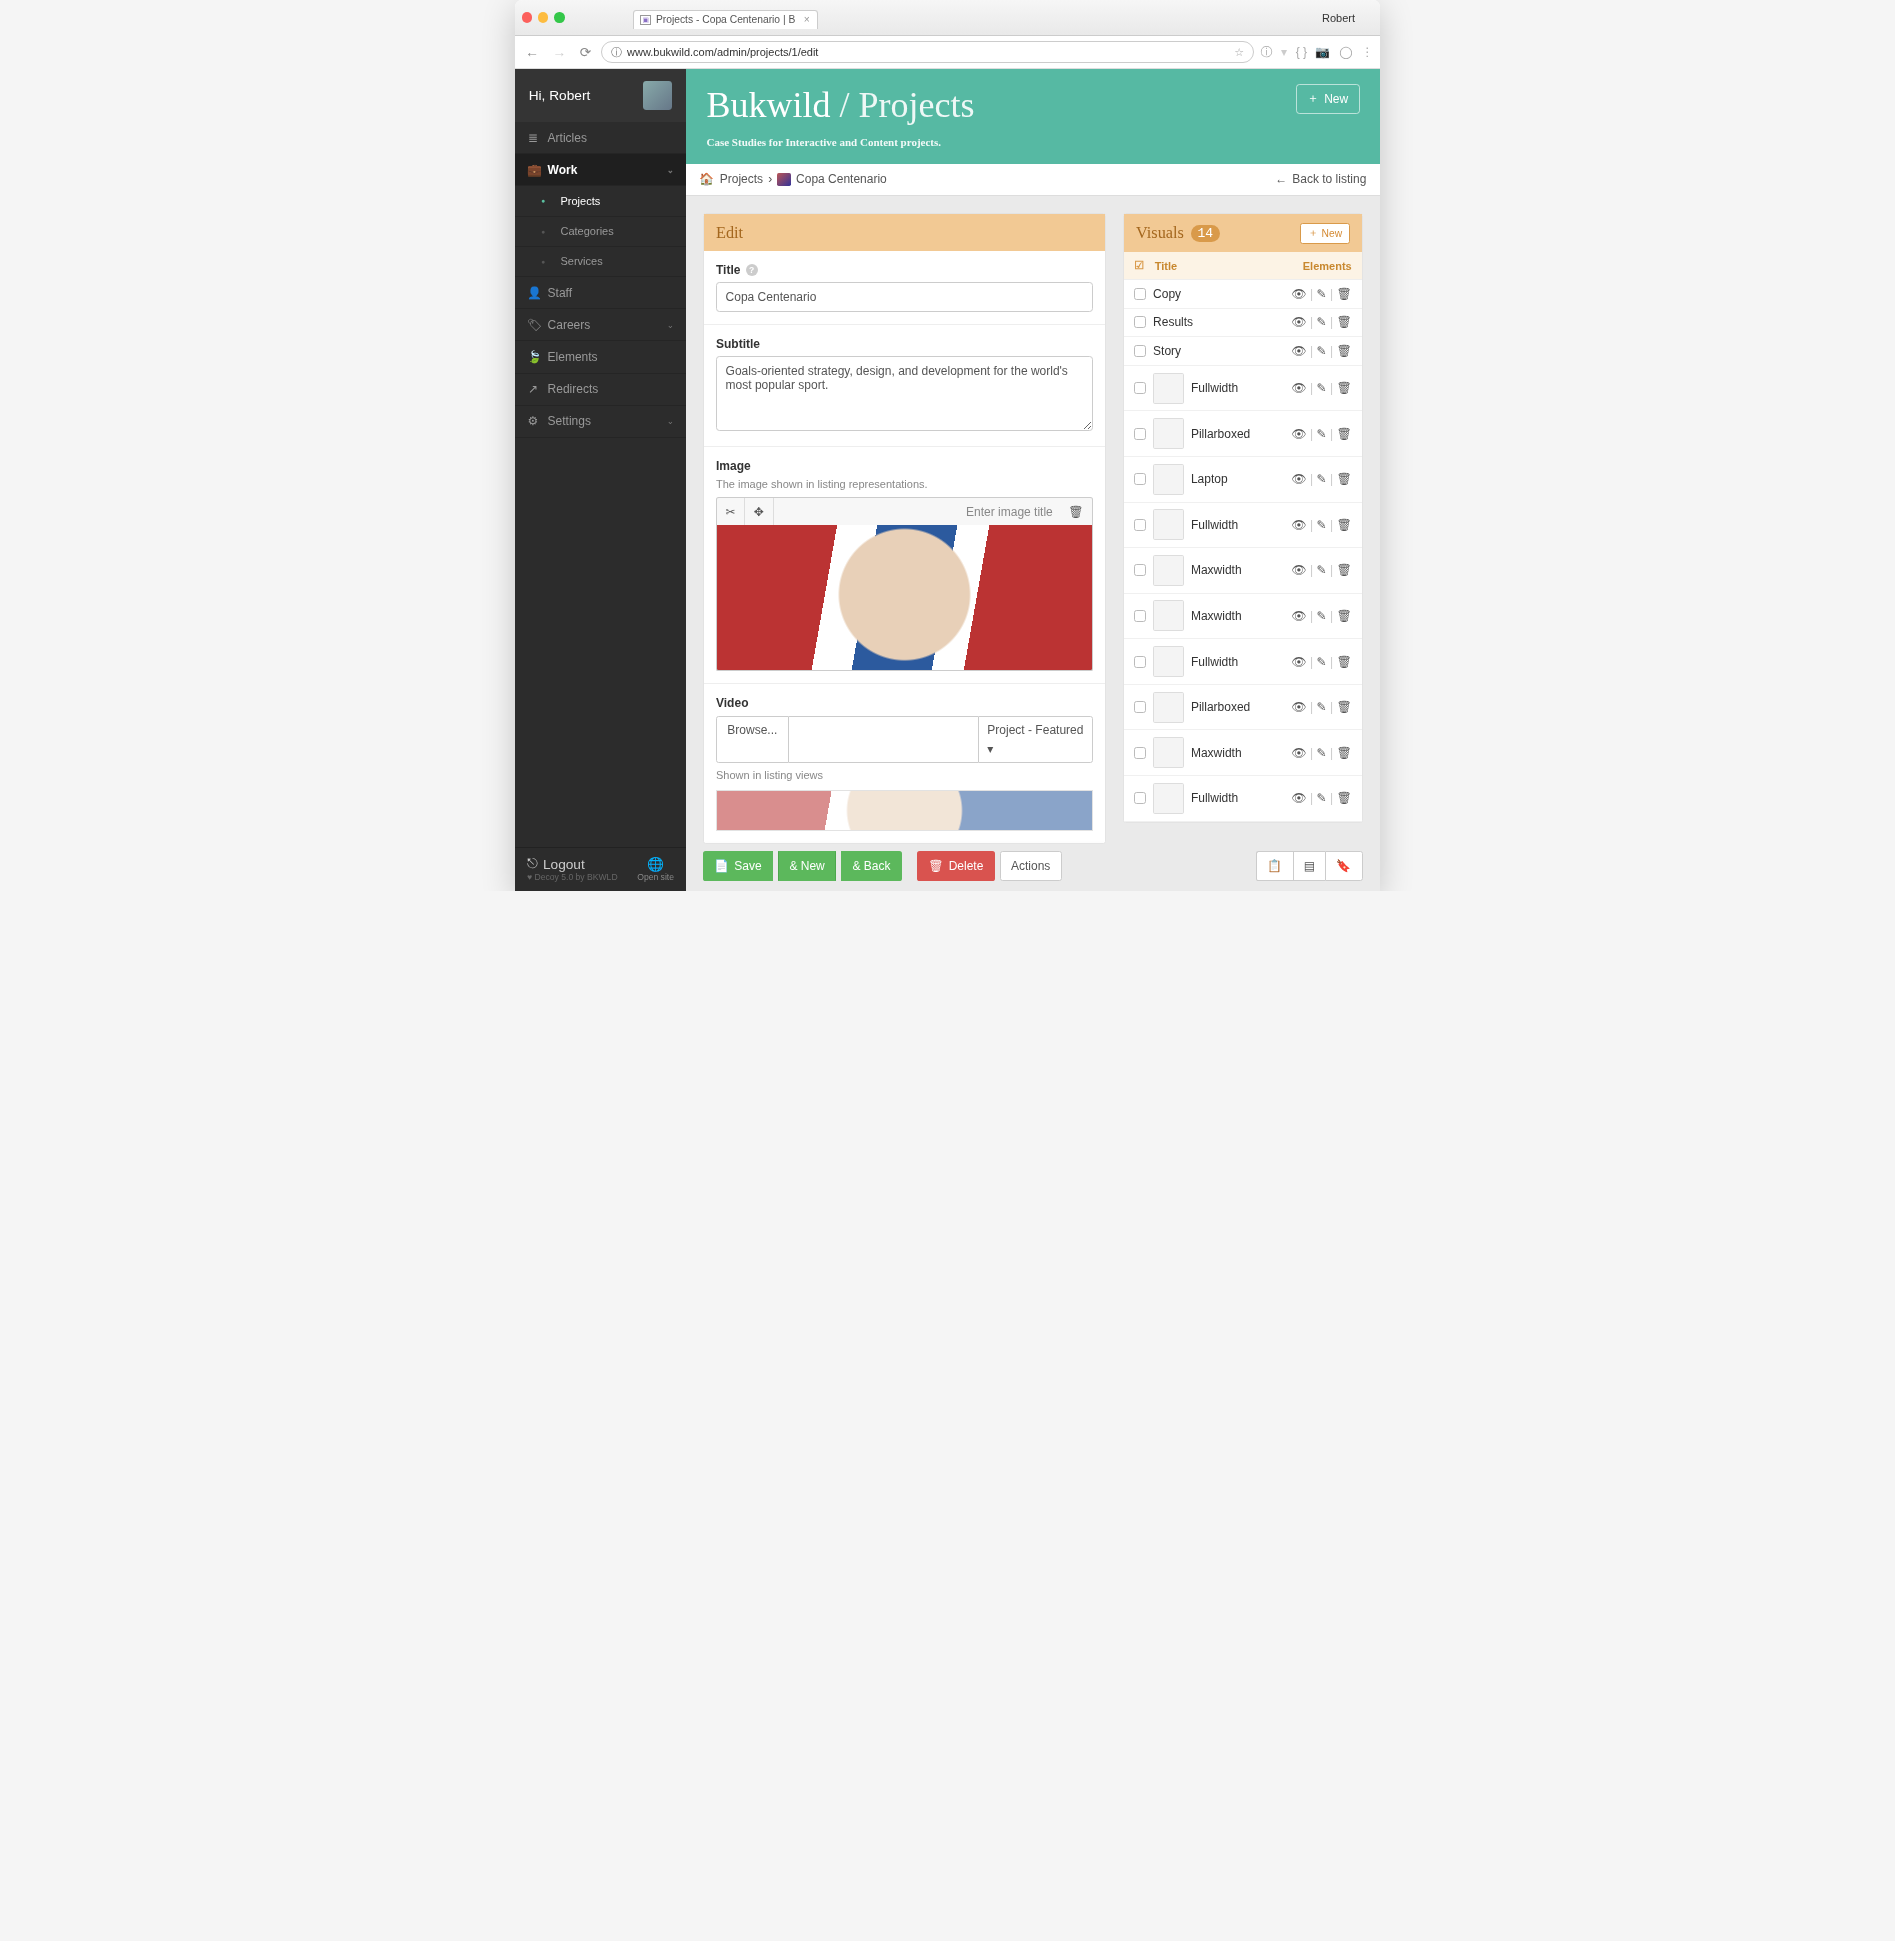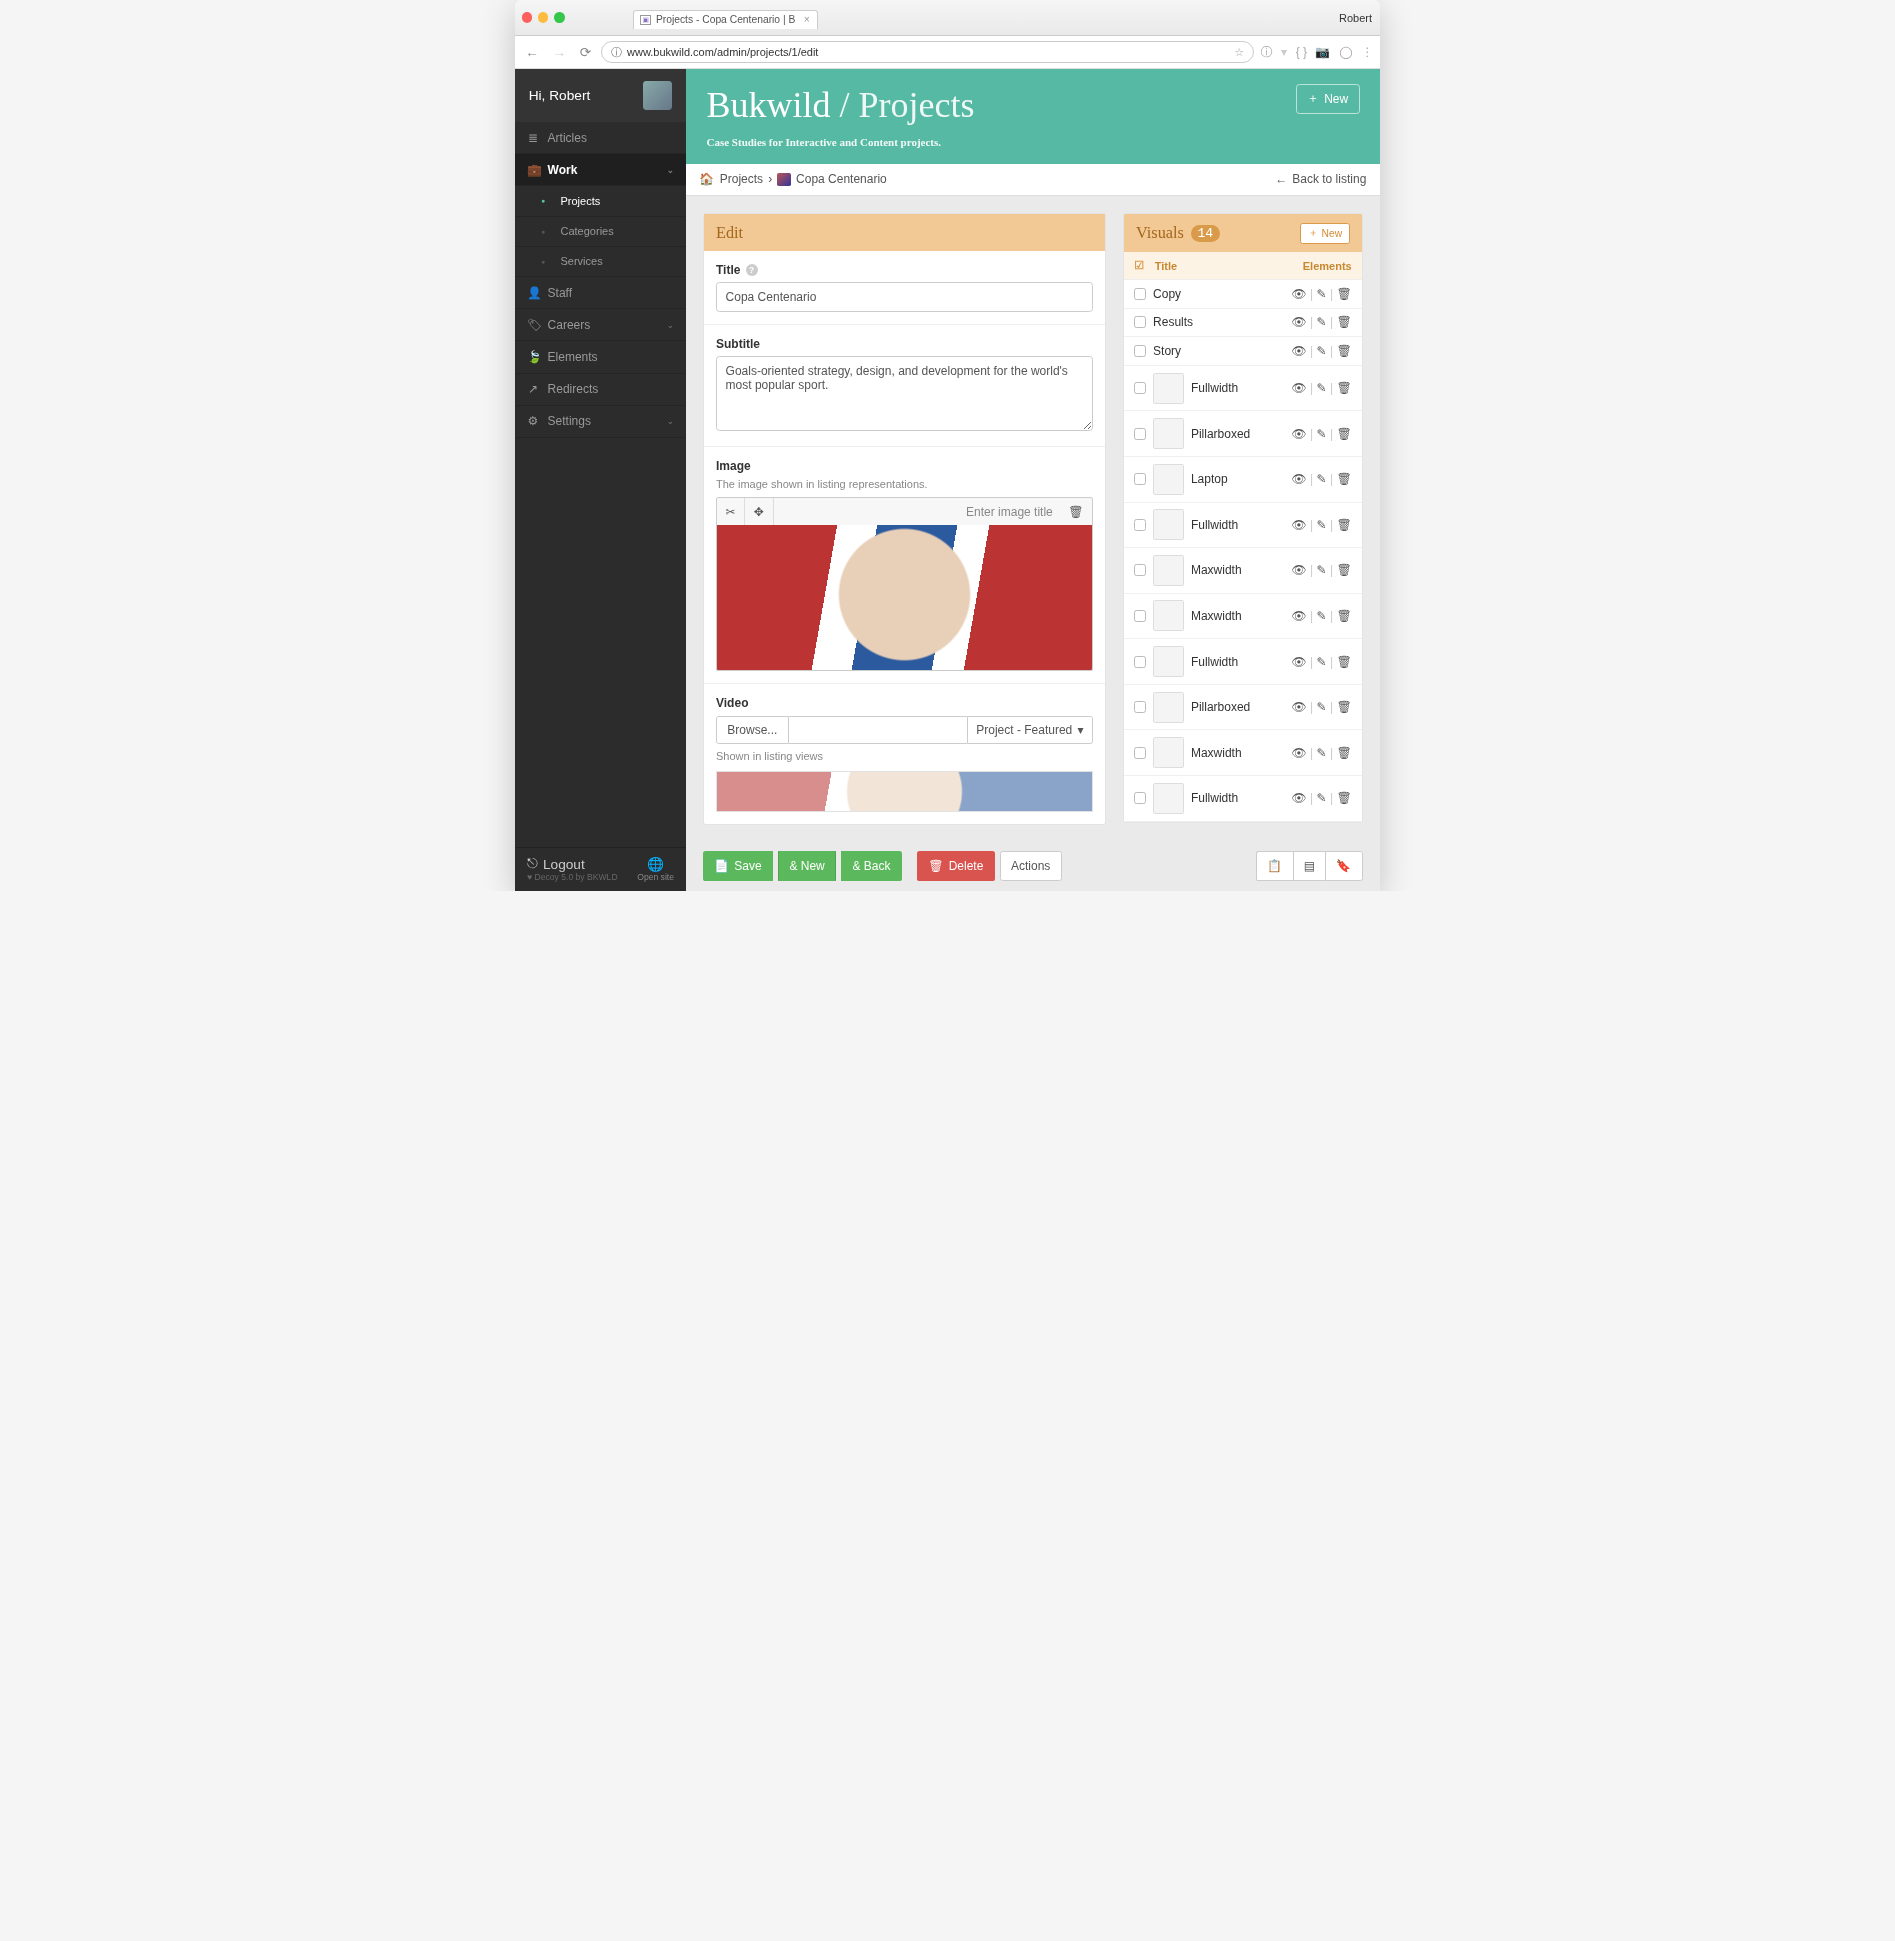--- a/index.html
+++ b/index.html
@@ -33,21 +33,21 @@
 .browser-tab {
   margin-left: 68px;
   display: flex; align-items: center; gap:5.1px;
   background: #fff; border:0.9px solid #ccc; border-bottom:none;
   padding: 1.7px 6.8px; border-radius: 3.4px 3.4px 0 0;
   font-size: 10.3px; color:#555;
   height: 19px; margin-top: 3.4px;
 }
 .tab-fav { width:10.3px;height:10.3px;background:#fff;border:0.9px solid #999;display:flex;align-items:center;justify-content:center;font-size:6.8px;color:#8a6fc5;}
 .tab-close { margin-left: 3.4px; color:#999; }
-.user-os { position:absolute; right:8px; font-size:11px; color:#333; }
+.user-os { position:absolute; right:25px; font-size:11px; color:#333; }
 .addressbar {
   height: 33px; border-bottom:0.9px solid #ddd; display:flex; align-items:center; padding:0 6.8px; gap:6.8px;
 }
 .nav-arrow { color:#888; font-size:13.7px; padding:0 3.4px; }
 .url-field {
   flex:1; border:0.9px solid #ccc; border-radius:17px; height:22px; display:flex; align-items:center; padding:0 8.6px; font-size:11px; color:#333;
 }
 .url-icon { color:#777; margin-right:5.1px; }
 .addr-icons { display:flex; gap:8.6px; color:#aaa; font-size:12px; align-items:center; }
 .app { display:flex; height: 822px; }
@@ -101,21 +101,21 @@
 .image-preview { height:146px; border:0.9px solid #ccc; border-top:none; border-radius:0 0 2.6px 2.6px; overflow:hidden; }
 .face-img { width:100%; height:100%; background:
   radial-gradient(circle at 50% 48%, #e8d0b8 0%, #e8d0b8 32%, transparent 33%),
   linear-gradient(100deg, #b33 0%, #b33 30%, #fff 30%, #fff 40%, #2c5a9e 40%, #2c5a9e 60%, #fff 60%, #fff 68%, #b33 68%),
   #9ba89a;
   background-blend-mode: normal;
 }
 .browse-row { display:flex; gap:0; }
 .browse-btn { border:0.9px solid #ccc; padding:6px 10.3px; border-radius:2.6px 0 0 2.6px; background:#fff; color:#555; cursor:pointer; }
 .browse-field { flex:1; border:0.9px solid #ccc; border-left:none; border-right:none; padding:6px; background:#fff; }
-.browse-drop { border:0.9px solid #ccc; padding:6px 8.6px; border-radius:0 2.6px 2.6px 0; background:#fff; color:#555; cursor:pointer; display:flex; gap:5.1px; align-items:flex-start; }
+.browse-drop { border:0.9px solid #ccc; padding:6px 8.6px; border-radius:0 2.6px 2.6px 0; background:#fff; color:#555; cursor:pointer; display:flex; gap:5.1px; align-items:flex-start;flex-direction:column; }
 .video-thumb { height:41px; border:0.9px solid #ccc; margin-top:8.6px; background:
   radial-gradient(circle at 50% 50%, #e8d0b8 0%, #e8d0b8 30%, transparent 31%),
   linear-gradient(100deg, #b33 0%, #b33 30%, #fff 30%, #fff 45%, #2c5a9e 45%);
   opacity:0.55;
 }
 .table-head { background:#fcf3e5; padding:6.8px 10.3px; display:flex; align-items:center; color:#c8882f; font-size:11px; font-weight:600; border-bottom:0.9px solid #eee; }
 .th-check { width:20.5px; color:#d99a4a; }
 .th-title { flex:1; }
 .th-actions { }
 .vis-row { display:flex; align-items:center; padding:6.8px 10.3px; border-bottom:0.9px solid #f0f0f0; gap:6.8px; }

